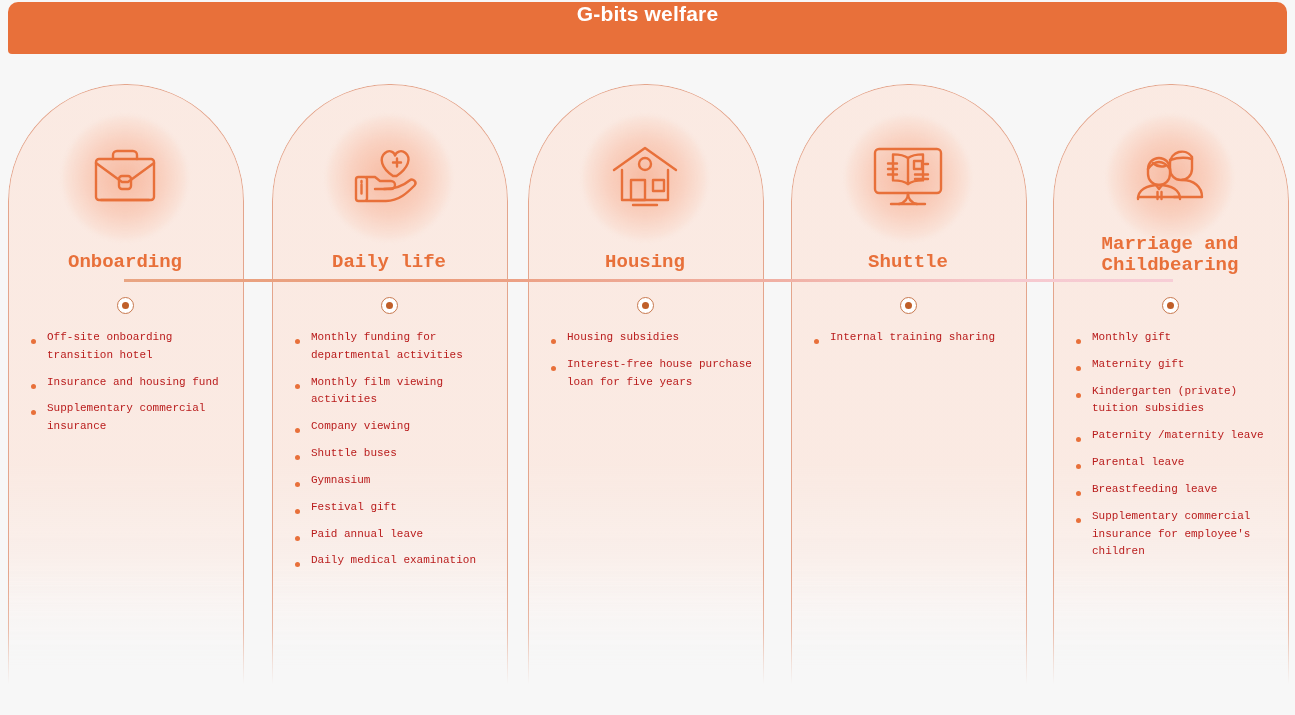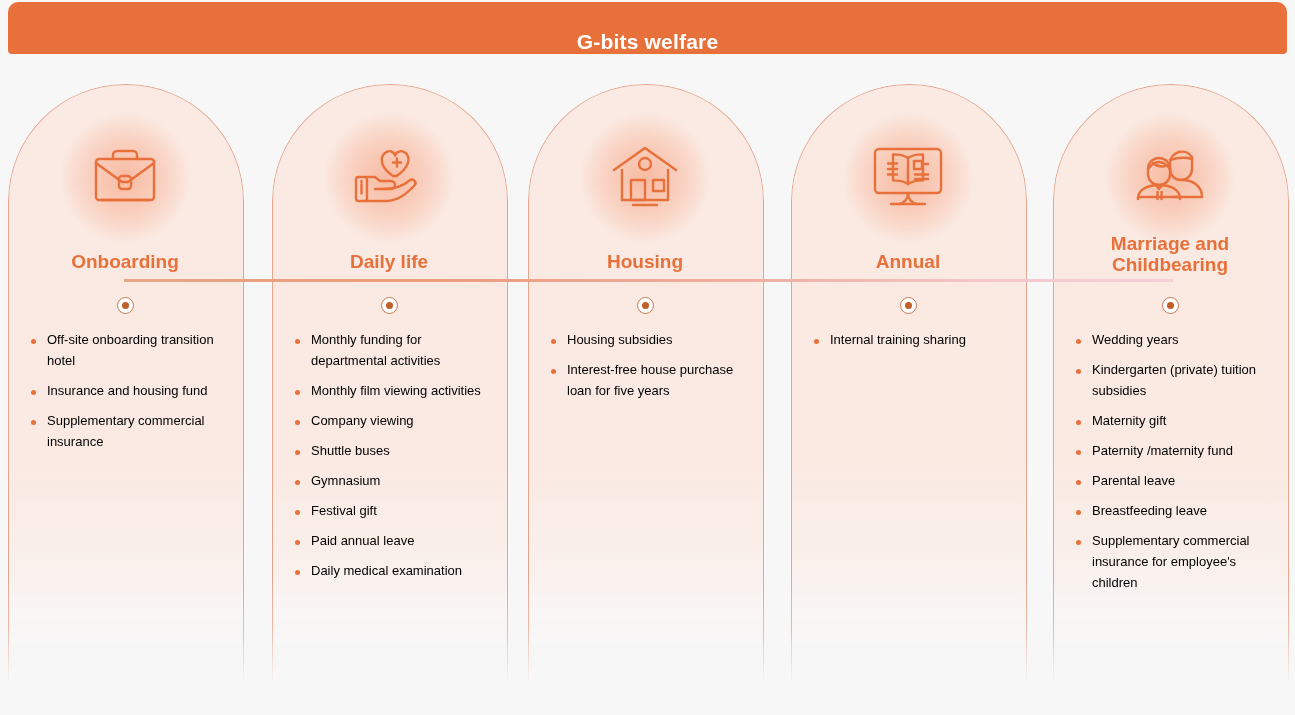--- a/index.html
+++ b/index.html
@@ -18,38 +18,39 @@
   
   #header-bar {
     position: absolute;
     left: 8px;
     top: 2px;
     width: 1279px;
     height: 52px;
     background: #e8703a;
     border-radius: 10px 10px 4px 4px;
     display: flex;
-    align-items: flex-end;
+    align-items: flex-start;
     justify-content: center;
     box-sizing: border-box;
   }
   #header-title {
     color: #ffffff;
     font-size: 21px;
     font-weight: bold;
     letter-spacing: 0.2px;
   }
 
   
   #board {
     position: absolute;
     left: 0;
     top: 58px;
     width: 1050px;
     height: 657px;
+    font-family: Liberation Mono, monospace;
   }
 
   .column {
     position: absolute;
     top: 26px;
     width: 234px;
     height: 600px;
     box-sizing: border-box;
   }
 
@@ -166,23 +167,23 @@
     right: 10px;
     top: 245px;
     margin: 0;
     padding: 0;
     list-style: none;
   }
   .bullets li {
     position: relative;
     padding-left: 21px;
     margin-bottom: 9px;
-    font-size: 13px;
+    font-size: 11px;
     line-height: 1.62;
-    color: #000000;
+    color: #b91c1c;
   }
   .bullets li::before {
     content: "";
     position: absolute;
     left: 5px;
     top: 10px;
     width: 5px;
     height: 5px;
     border-radius: 50%;
     background: #e8703a;
@@ -282,21 +283,21 @@
         <rect x="6" y="5" width="66" height="44" rx="4"></rect>
         <path d="M39 14 c-4-3-10-3.6-15-3.6 v26 c5 0 11 .6 15 3.6 4-3 10-3.6 15-3.6 v-26 c-5 0-11 .6-15 3.6 z"></path>
         <path d="M39 14 v26"></path>
         <path d="M28 19.5 h-9 M28 25 h-9 M28 30.5 h-9"></path>
         <rect x="45" y="17" width="8" height="8"></rect>
         <path d="M59 20 h-3 M59 30.5 h-13 M59 35 h-13"></path>
         <path d="M30 60 q9 -2 9 -11 q0 9 9 11"></path>
         <path d="M22 60 h34"></path>
       </svg>
     </div>
-    <div class="col-title">Annual</div>
+    <div class="col-title">Shuttle</div>
     <div class="marker">
         <i></i>
       </div>
     <ul class="bullets">
       <li>Internal training sharing</li>
     </ul>
   </div>
 
   <div class="column" style="left:1053px;padding-left:24px;">
     <div class="arch"></div>
@@ -312,23 +313,23 @@
         <path d="M29 41 c-13 0-21 5.5-21 14 v-2 h42 v2 c0-8.5-8-14-21-14 z"></path>
         <path d="M26 41 l3 4 l3 -4"></path>
         <path d="M27.5 48 v7 M31.5 48 v7"></path>
       </svg>
     </div>
     <div class="col-title two-line">Marriage and Childbearing</div>
     <div class="marker">
         <i></i>
       </div>
     <ul class="bullets">
-      <li>Wedding years</li>
+      <li>Monthly gift</li>
+      <li>Maternity gift</li>
       <li>Kindergarten (private) tuition subsidies</li>
-      <li>Maternity gift</li>
-      <li>Paternity /maternity fund</li>
+      <li>Paternity /maternity leave</li>
       <li>Parental leave</li>
       <li>Breastfeeding leave</li>
       <li>Supplementary commercial insurance for employee's children</li>
     </ul>
   </div>
 
 </div>
 
 </body></html>

